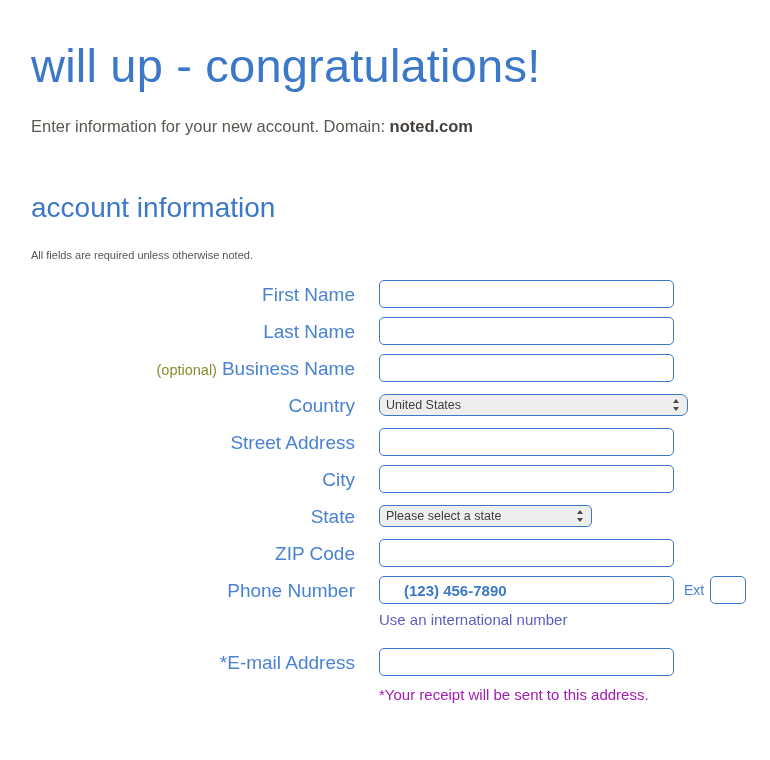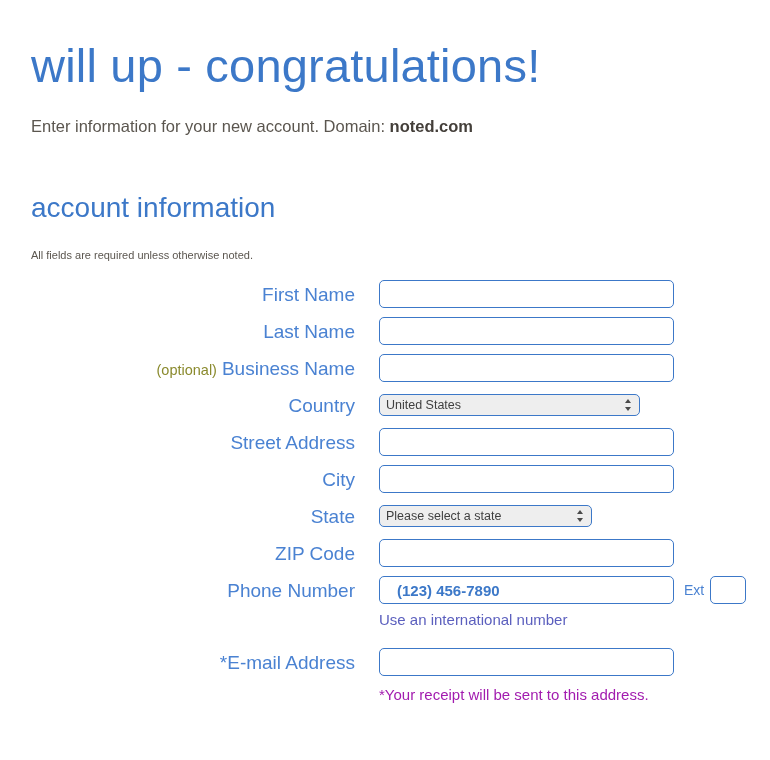--- a/index.html
+++ b/index.html
@@ -103,21 +103,21 @@
     width: 295px;
     height: 28px;
     box-sizing: border-box;
     border: 1px solid #3c78c8;
     border-radius: 5px;
     background: #ffffff;
     outline: none;
     font-family: "Liberation Sans", sans-serif;
     font-size: 15px;
     color: #3c78c8;
-    padding: 0 17px;
+    padding: 0 24px;
   }
   .txt::placeholder {
     color: #3c78c8;
     font-weight: bold;
     opacity: 1;
   }
   .txt.phone { font-weight: bold; }
   .txt.ext {
     width: 36px;
     padding: 0 4px;
@@ -145,21 +145,21 @@
     font-family: "Liberation Sans", sans-serif;
     font-size: 12.5px;
     color: #3f3f3f;
     padding: 0 22px 0 6px;
     -webkit-appearance: none;
     -moz-appearance: none;
     appearance: none;
     outline: none;
     line-height: 20px;
   }
-  .sel.country { width: 261px; }
+  .sel.country { width: 309px; border-radius: 7px; }
   .sel.state { width: 213px; }
 
   .sel-arrows {
     position: absolute;
     right: 8px;
     top: 50%;
     transform: translateY(-50%);
     width: 7px;
     height: 14px;
     pointer-events: none;

